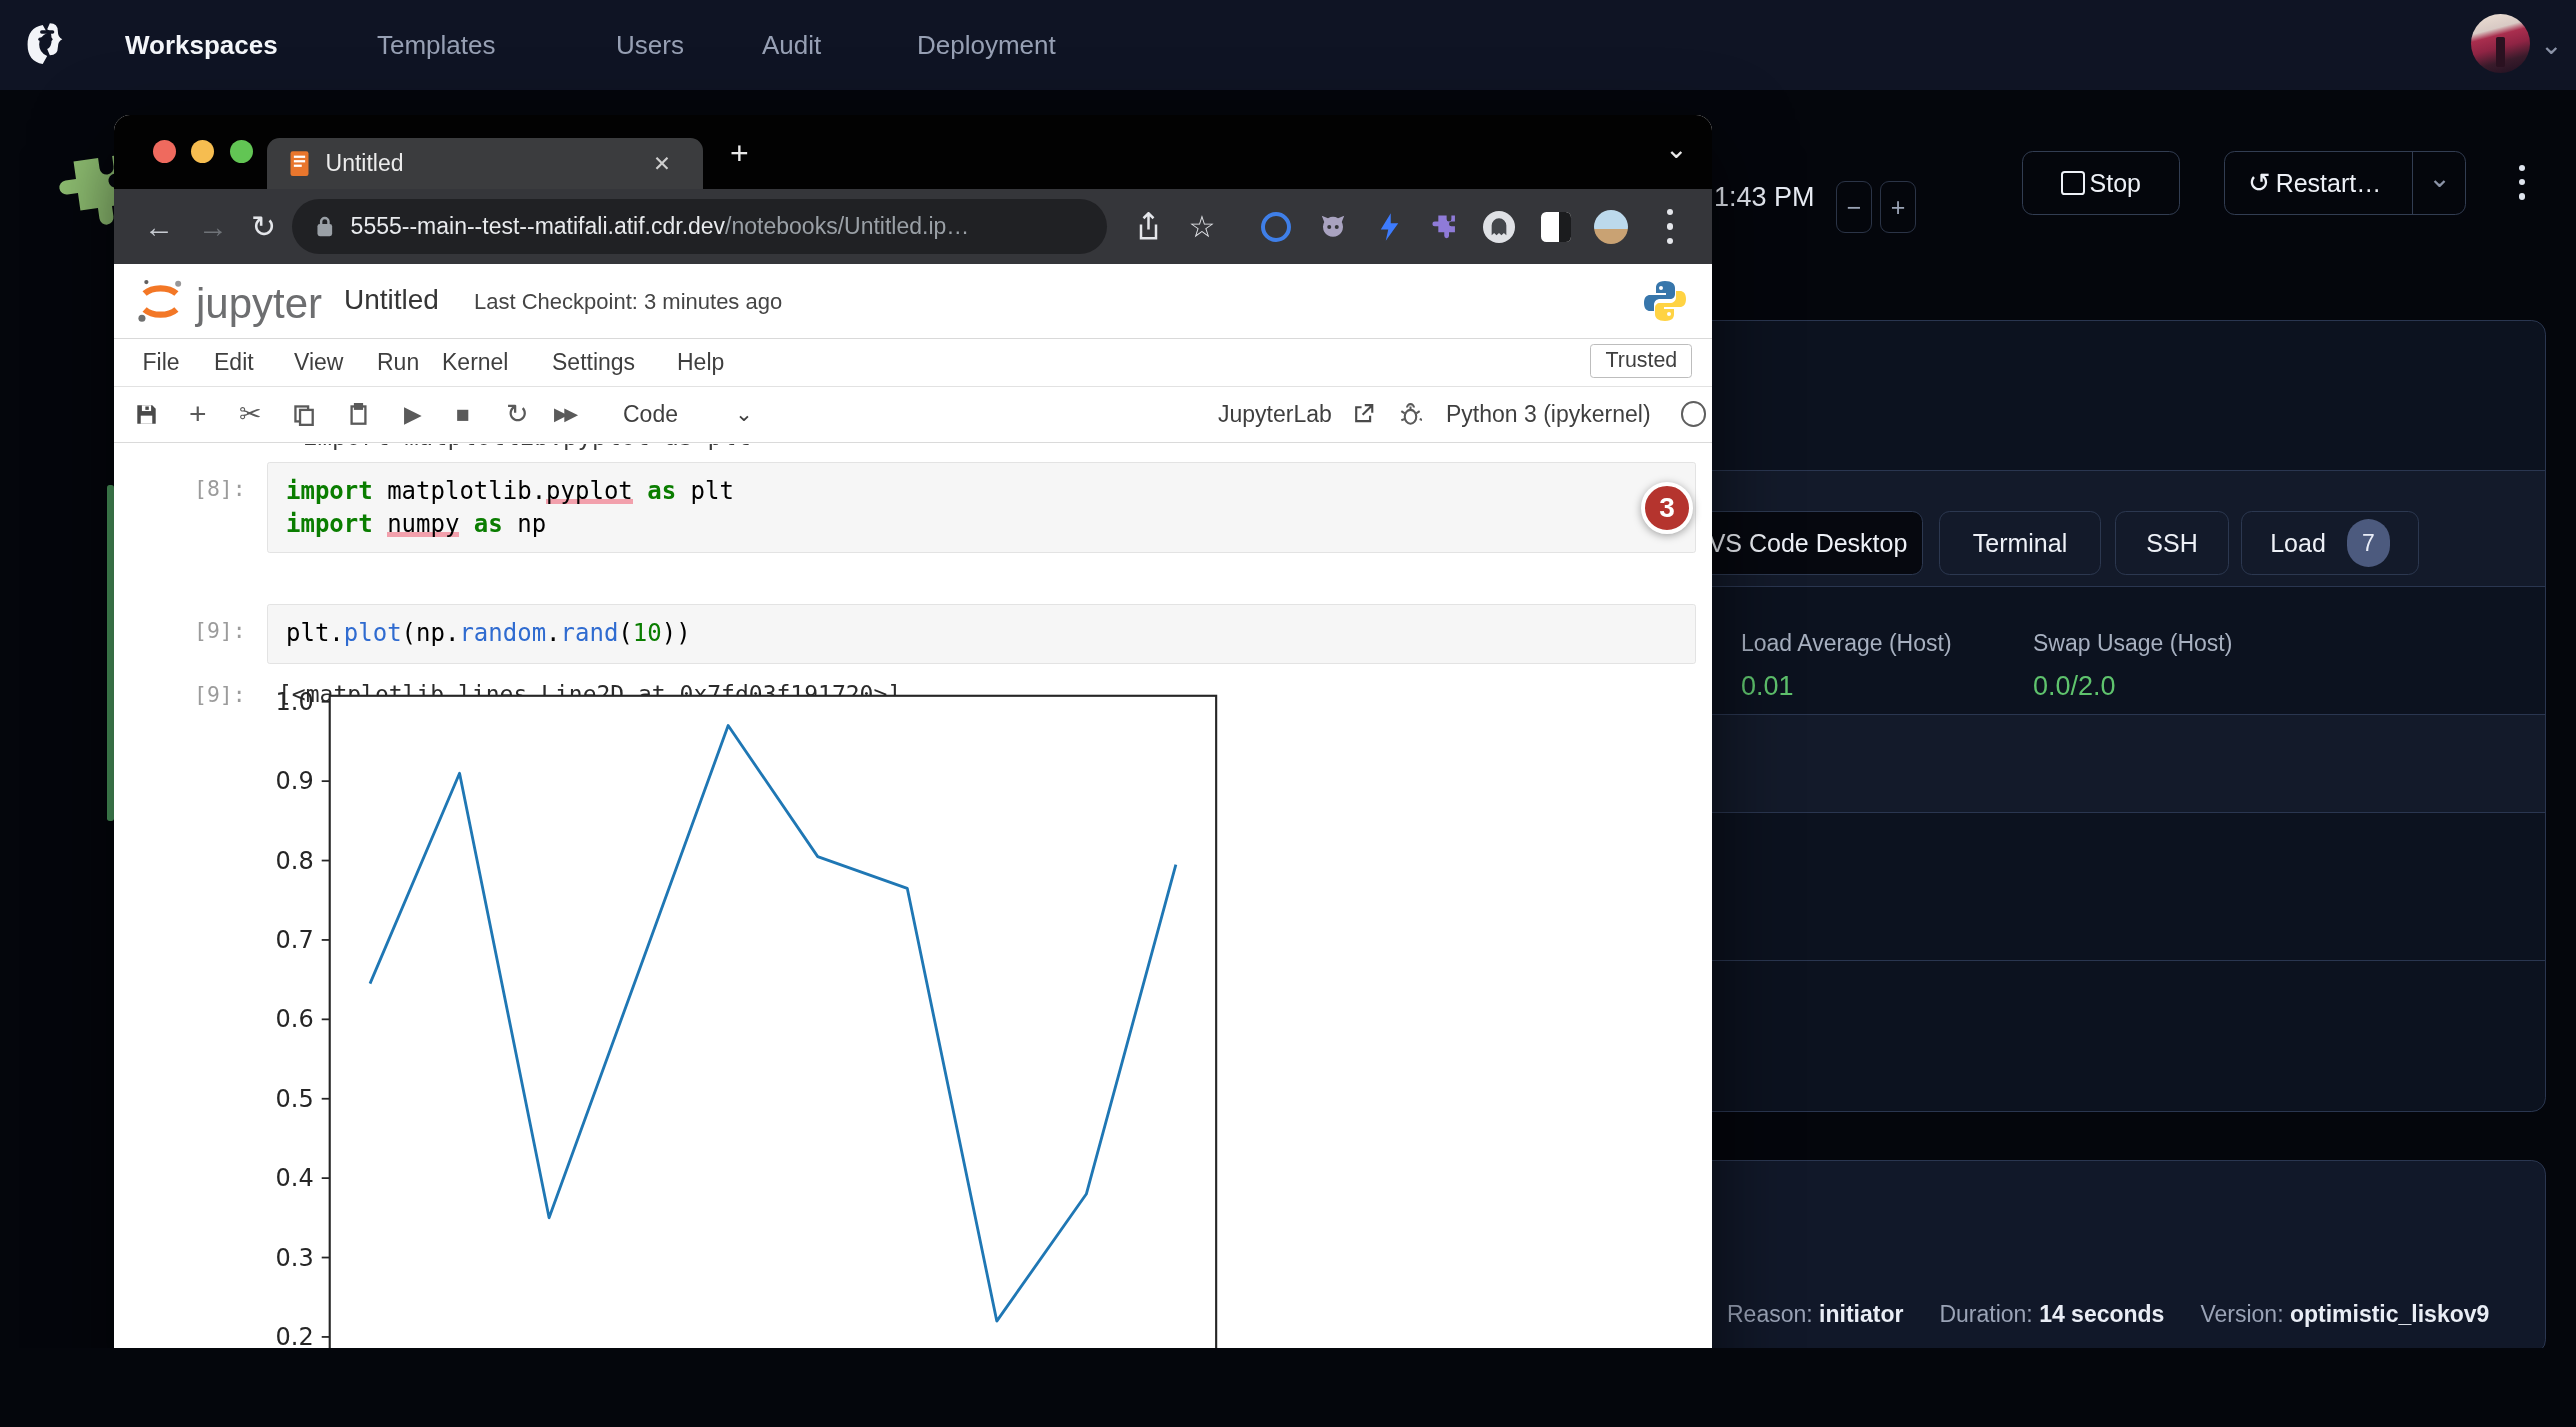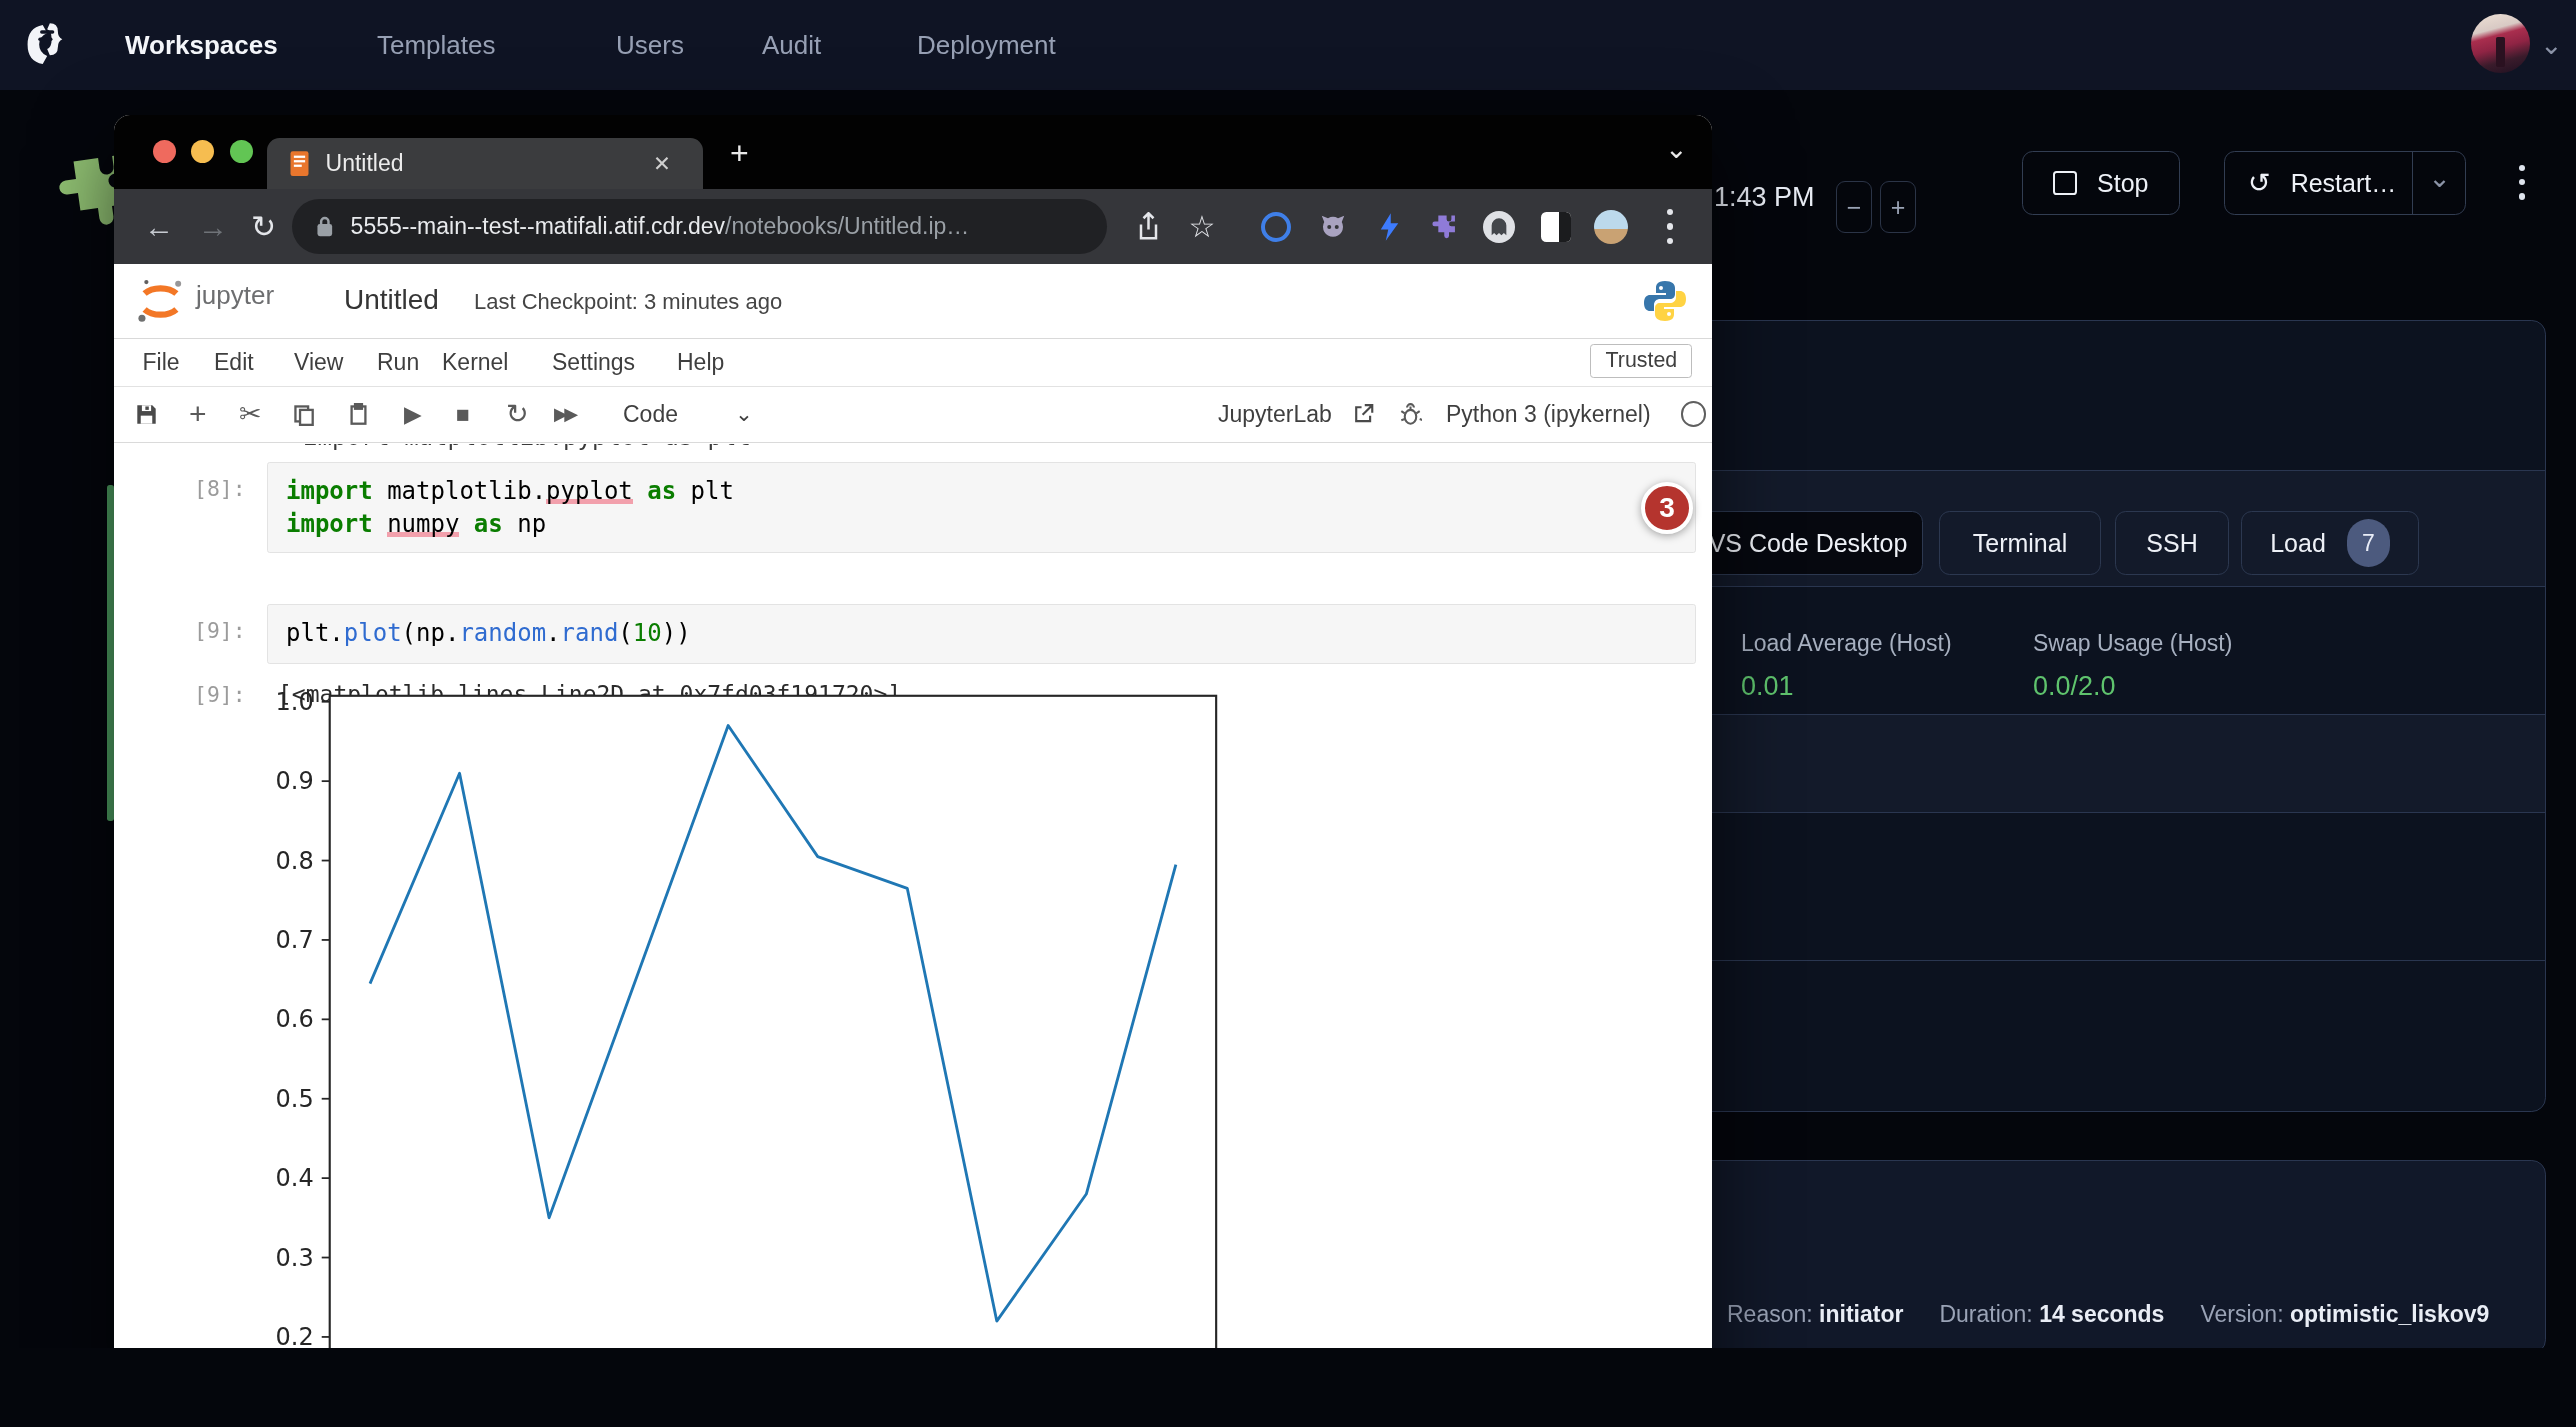--- a/index.html
+++ b/index.html
@@ -20,21 +20,21 @@
   .panel-divider{left:0;right:0;height:0;border-top:1.8px solid #2a3650;}
   .ws-btn{display:flex;align-items:center;justify-content:center;gap:21px;
           border:1.8px solid #2c3850;border-radius:10.7px;color:#eef1f7;font-size:25px;background:transparent;box-sizing:border-box;}
   .ws-btn.dark{background:#06080f;}
   .pill-badge{display:inline-flex;align-items:center;justify-content:center;width:43px;height:48px;
           border-radius:889px;background:#4c5a7e;color:#e9edf8;font-size:23px;}
   .stat-label{font-size:23px;color:#a7b0c0;}
   .stat-value{font-size:27px;color:#5fc36d;margin-top:14.2px;}
   .foot{font-size:23px;color:#9aa3b6;white-space:nowrap;}
   .foot b{color:#e9edf5;font-weight:700;}
-  .ctrl-btn{display:flex;align-items:center;justify-content:center;gap:20px;border:1.8px solid #323d52;
+  .ctrl-btn{display:flex;align-items:center;justify-content:center;gap:5px;border:1.8px solid #323d52;
             border-radius:10.7px;color:#eef1f7;font-size:25px;box-sizing:border-box;background:transparent;}
   .mini-btn{width:36px;height:52px;border:1.8px solid #2b3447;border-radius:9px;color:#9aa3b5;font-size:25px;
             display:flex;align-items:center;justify-content:center;box-sizing:border-box;}
   .time{font-size:27px;color:#e8ecf4;font-weight:500;}
   .kebab i{display:block;width:6.2px;height:6.2px;border-radius:50%;background:#dfe4ee;margin:8px 0;}
   .greenbar{left:107px;top:485px;width:7.1px;height:336px;background:#4c9a5f;border-radius:2.7px;}
   
   .browser{left:114px;top:115px;width:1598px;height:1292px;border-radius:16px;overflow:hidden;
            box-shadow:0 27px 80px rgba(0,0,0,.6);background:#fff;}
   .tabstrip{left:0;top:0;width:100%;height:74px;background:#020202;}
@@ -44,21 +44,21 @@
   .urlbar{left:0;top:74px;width:100%;height:75px;background:#35363a;}
   .nav-glyph{font-size:30px;line-height:75px;}
   .omnibox{left:178px;top:9.8px;width:815px;height:55px;background:#202124;border-radius:28.5px;
            display:flex;align-items:center;overflow:hidden;white-space:nowrap;}
   .url-host{color:#e8eaed;font-size:23px;}
   .url-path{color:#9aa0a6;font-size:23px;}
   .ext{top:0;height:75px;display:flex;align-items:center;justify-content:center;width:46px;}
   
   .jp{left:0;top:149px;width:100%;height:1144px;background:#fff;color:#3b3b3b;}
   .jp-header{left:0;top:0;width:100%;height:75px;border-bottom:1.8px solid #d9d9d9;box-sizing:border-box;}
-  .jp-brand{font-size:26px;color:#6d6e70;text-align:center;}
+  .jp-brand{font-size:42px;color:#6d6e70;text-align:center;}
   .jp-title{font-size:28px;color:#353535;}
   .jp-checkpoint{font-size:22px;color:#454545;}
   .jp-menu{left:0;top:75px;width:100%;height:48px;border-bottom:1.8px solid #e2e2e2;box-sizing:border-box;}
   .jp-menu-item{font-size:23px;color:#3f3f3f;top:0;height:46px;display:flex;align-items:center;cursor:pointer;}
   .trusted{border:1.8px solid #bdbdbd;border-radius:3.6px;font-size:21.4px;color:#3f3f3f;padding:3.6px 14.2px;}
   .jp-toolbar{left:0;top:123px;width:100%;height:56px;border-bottom:1.8px solid #dadada;box-sizing:border-box;}
   .tool{top:0;height:54px;display:flex;align-items:center;justify-content:center;color:#5a5a5a;cursor:pointer;}
   .code-font{font-family:"DejaVu Sans Mono",monospace;}
   .prompt{font-size:21.4px;color:#9b9b9b;}
   .cellbox{background:#f6f6f6;border:1.8px solid #e3e3e3;border-radius:2.7px;box-sizing:border-box;

